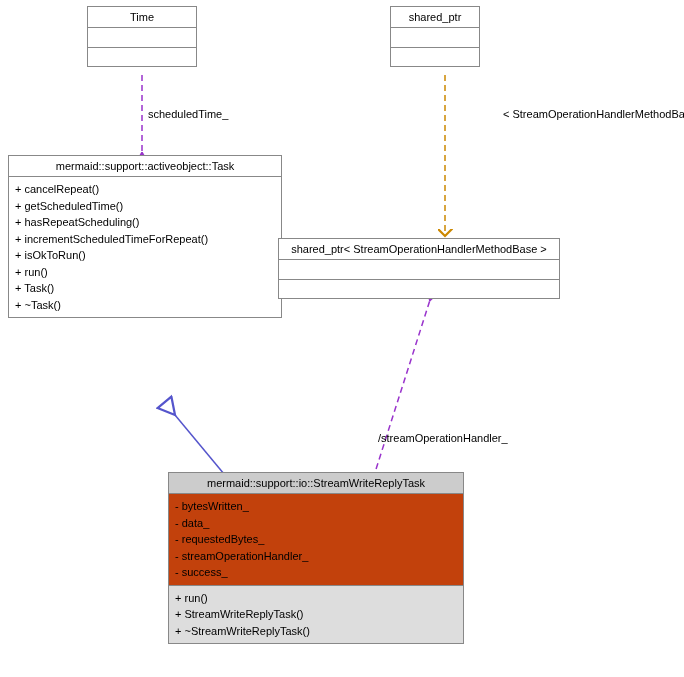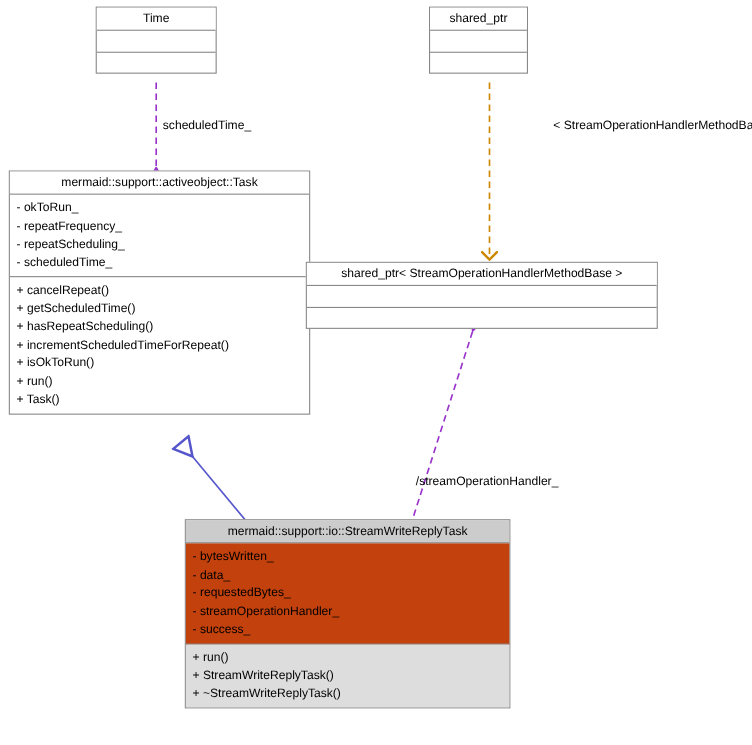--- a/index.html
+++ b/index.html
@@ -108,37 +108,32 @@
     <div class="uml-box-section-empty" style="height:18px;"></div>
   </div>
 
   <div style="position:absolute; left:148px; top:108px; color:#000; font-size:11px;">scheduledTime_</div>
 
   <div style="position:absolute; left:503px; top:108px; color:#000; font-size:11px; white-space:nowrap;">&lt; StreamOperationHandlerMethodBase &gt;</div>
 
   <div class="uml-box" style="left:8px; top:155px; width:274px;">
     <div class="uml-box-header" style="font-size:11px;">mermaid::support::activeobject::Task</div>
     <div class="uml-box-section">
-      <div>- okToRun_</div>
-      <div>- repeatFrequency_</div>
-      <div>- repeatScheduling_</div>
-      <div>- scheduledTime_</div>
-    </div>
-    <div class="uml-box-section">
       <div>+ cancelRepeat()</div>
       <div>+ getScheduledTime()</div>
       <div>+ hasRepeatScheduling()</div>
       <div>+ incrementScheduledTimeForRepeat()</div>
       <div>+ isOkToRun()</div>
       <div>+ run()</div>
       <div>+ Task()</div>
+      <div>+ ~Task()</div>
     </div>
   </div>
 
-  <div class="uml-box" style="left:278px; top:238px; width:320px;">
+  <div class="uml-box" style="left:278px; top:238px; width:282px;">
     <div class="uml-box-header" style="font-size:11px;">shared_ptr&lt; StreamOperationHandlerMethodBase &gt;</div>
     <div class="uml-box-section-empty"></div>
     <div class="uml-box-section-empty" style="height:18px;"></div>
   </div>
 
   <div style="position:absolute; left:378px; top:432px; color:#000; font-size:11px; white-space:nowrap;">/streamOperationHandler_</div>
 
   <div class="uml-box" style="left:168px; top:472px; width:296px;">
     <div class="uml-box-header" style="font-size:11px; background:#cccccc; border-bottom:1px solid #888;">mermaid::support::io::StreamWriteReplyTask</div>
     <div class="uml-box-section" style="background:#c2410c;">

